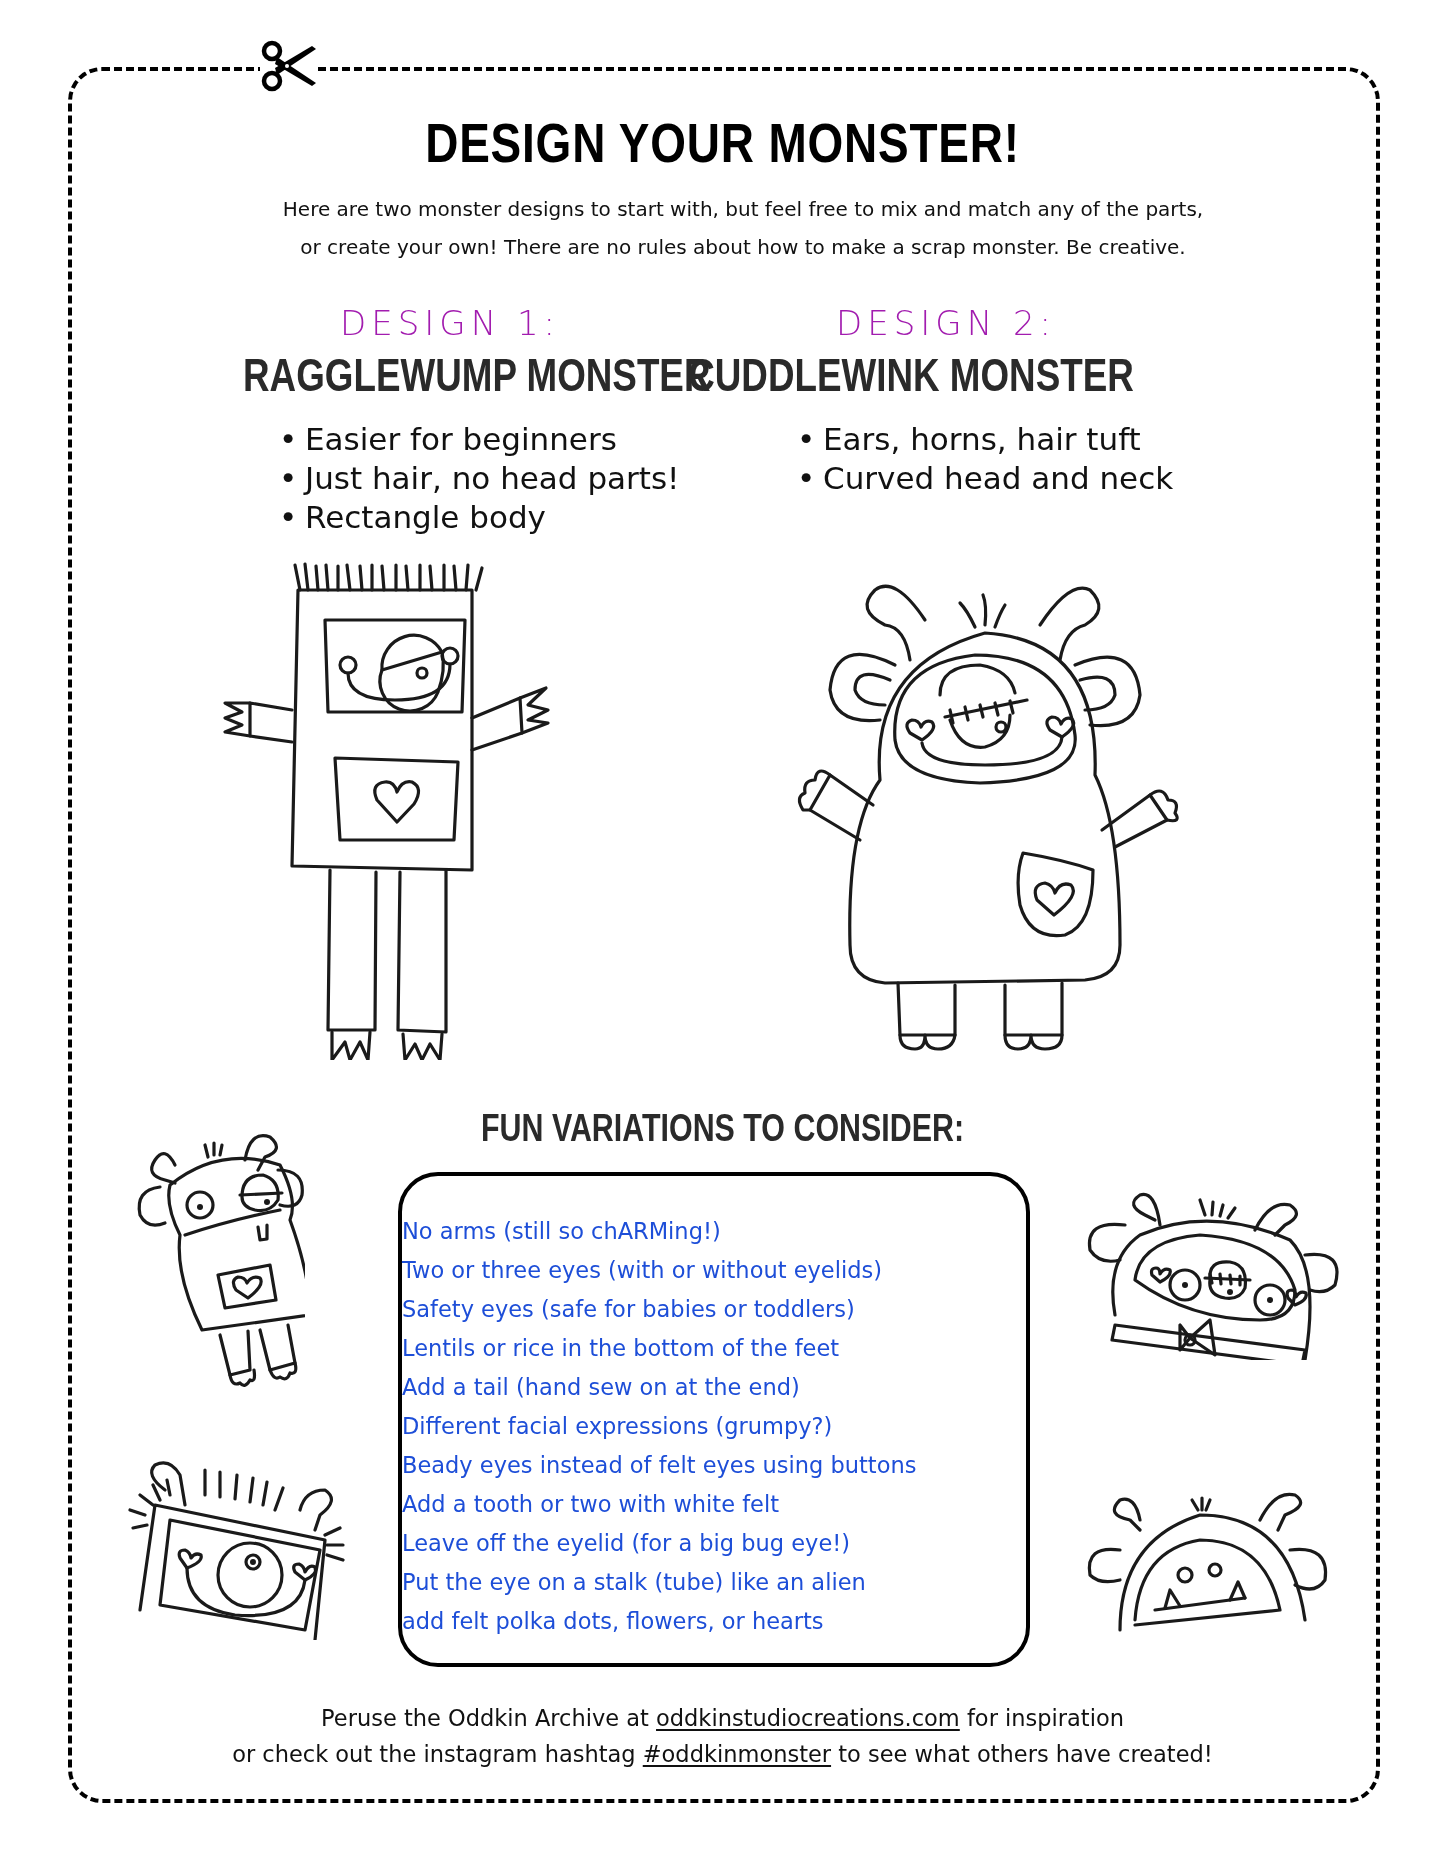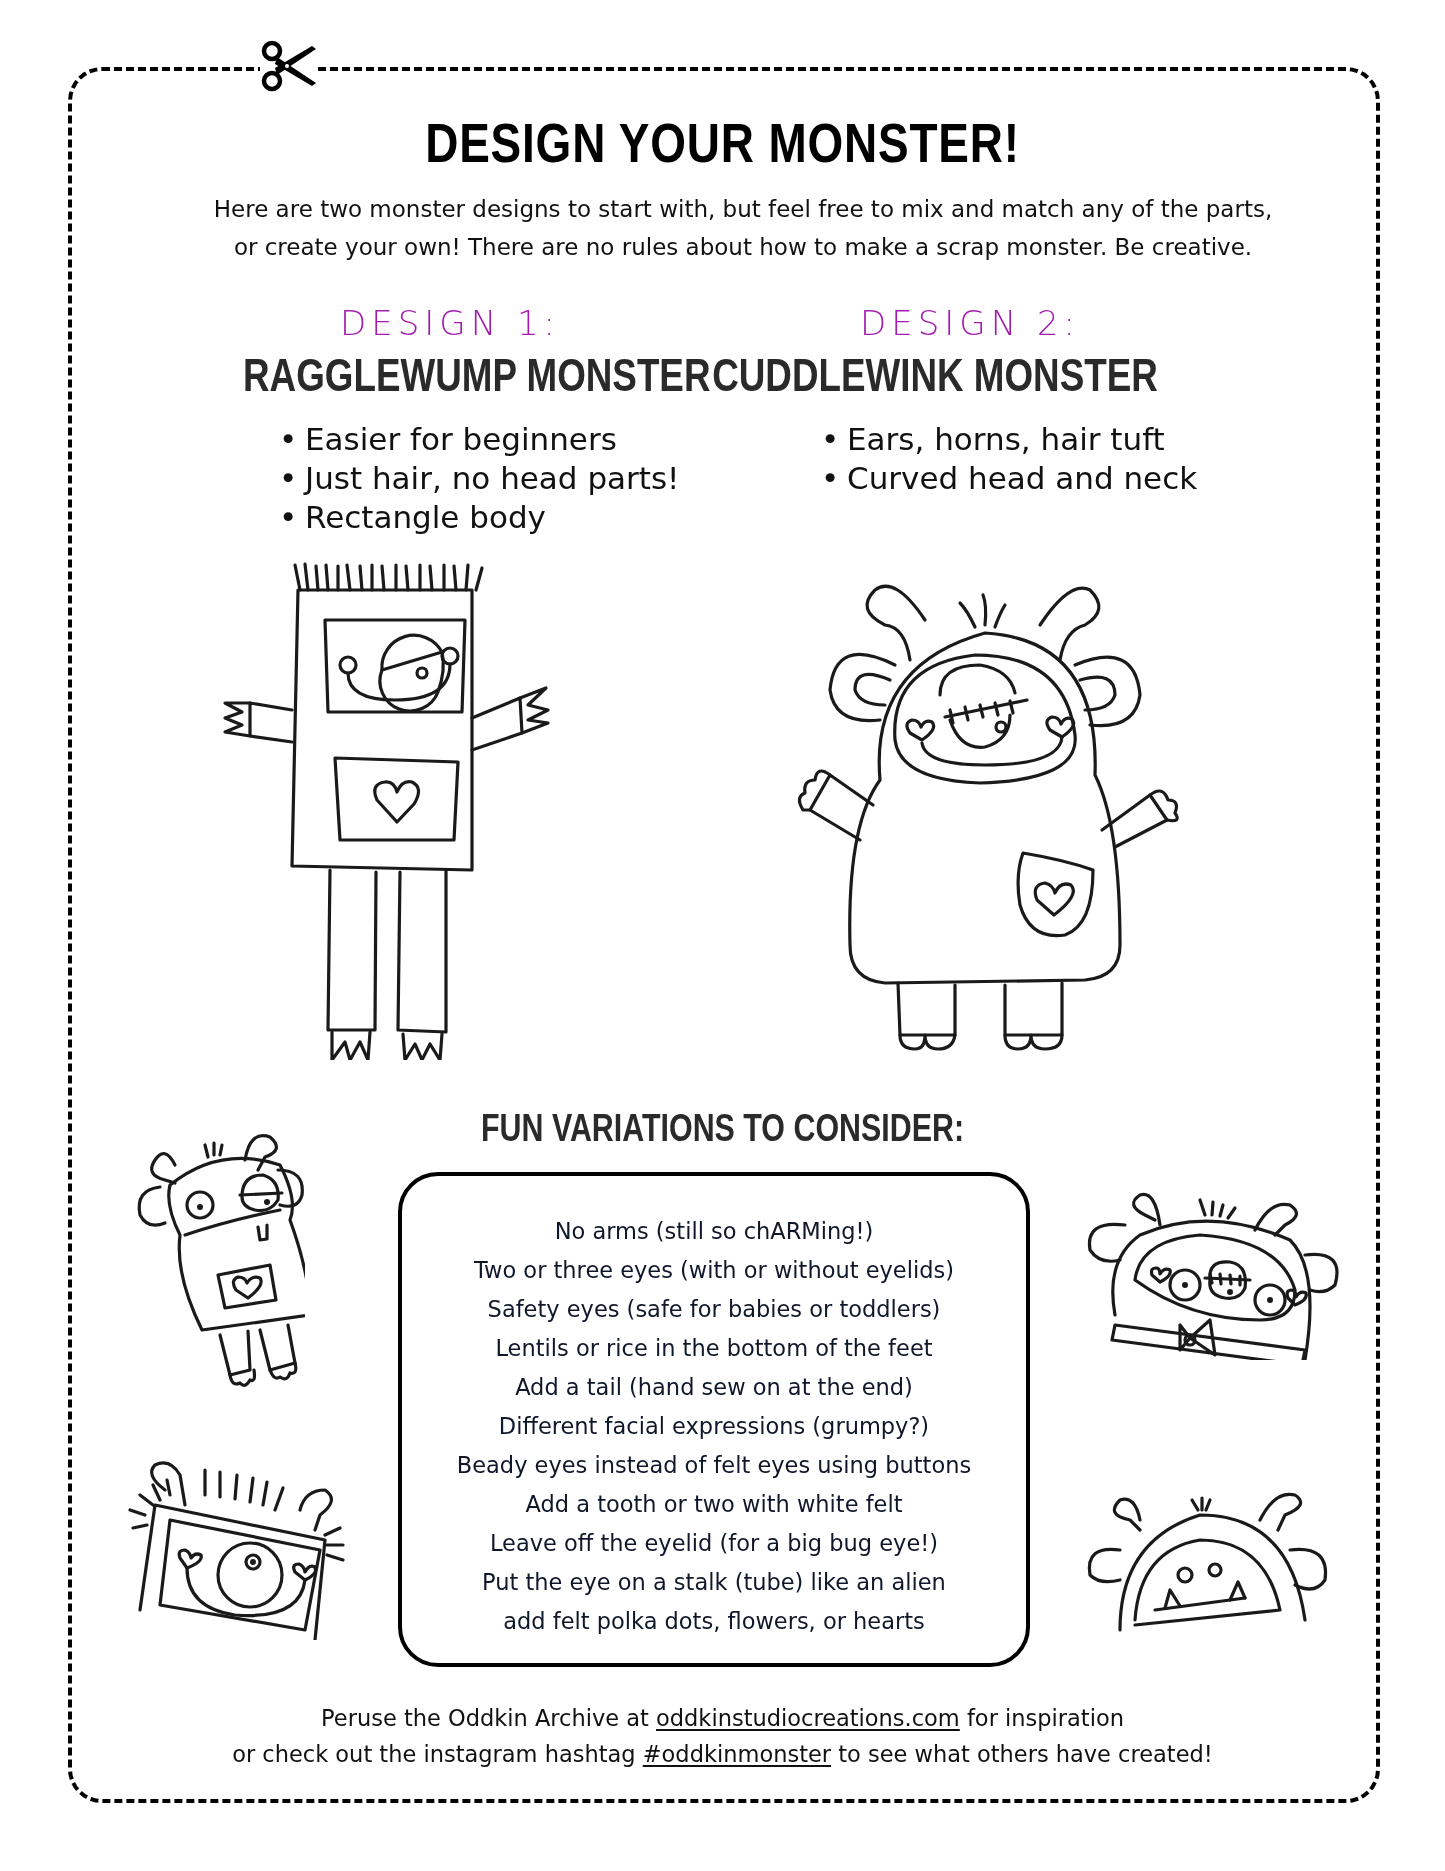--- a/index.html
+++ b/index.html
@@ -12,26 +12,26 @@
     }
     .scissors { position: absolute; left: 260px; top: 38px; width: 58px; height: 56px; background:#fff; }
 
     .title {
       position: absolute; left: 0; width: 1445px; top: 110px; text-align: center;
       font-family: "Liberation Sans", sans-serif; font-weight: 700; font-size: 56px;
       letter-spacing: 1px; transform: scaleX(0.82); color: #000;
     }
     .subtitle {
       position: absolute; left: 0; width: 1445px; top: 190px; text-align: center;
-      font-family: "DejaVu Sans", sans-serif; font-size: 23px; line-height: 38px; color: #111; padding-left: 41px;
+      font-family: "DejaVu Sans", sans-serif; font-size: 20px; line-height: 38px; color: #111; padding-left: 41px;
     }
 
     .design-col { position: absolute; top: 300px; text-align: center; }
     .design-col.c1 { left: 190px; width: 530px; }
-    .design-col.c2 { left: 760px; width: 530px; }
+    .design-col.c2 { left: 736px; width: 530px; }
     .design-num {
       font-family: "DejaVu Sans", sans-serif; font-size: 34px; letter-spacing: 5px; color: #a21caf;
       font-weight: 300; line-height: 46px;
     }
     .design-name {
       font-family: "Liberation Sans", sans-serif; font-weight: 700; font-size: 46px;
       color: #2a2a2a; transform: scaleX(0.8); white-space: nowrap; line-height: 58px;
     }
     .c1 .design-num { margin-left: -10px; }
     .c2 .design-num { margin-left: -110px; }
@@ -50,22 +50,22 @@
     .variations-title {
       position: absolute; left: 0; width: 1445px; top: 1107px; text-align: center;
       font-family: "Liberation Sans", sans-serif; font-weight: 700; font-size: 38px;
       color: #2a2a2a; transform: scaleX(0.8);
     }
     .variations-box {
       position: absolute; left: 398px; top: 1172px; width: 632px; height: 495px;
       border: 4px solid #000; border-radius: 40px;
     }
     .variations-list {
-      list-style: none; text-align: center; margin-top: 36px;
-      font-family: "DejaVu Sans", sans-serif; font-size: 22.5px; line-height: 39px; color: #0f172a;
+      list-style: none; margin-top: 36px;
+      font-family: "DejaVu Sans", sans-serif; font-size: 22.5px; line-height: 39px; color: #1d4ed8;
     }
 
     .footer {
       position: absolute; left: 0; width: 1445px; top: 1700px; text-align: center;
       font-family: "DejaVu Sans", sans-serif; font-size: 22.5px; line-height: 36px; color: #111;
     }
     .footer a { color: #111; text-decoration: underline; text-underline-offset: 3px; }
   </style>
 </head>
 <body>

